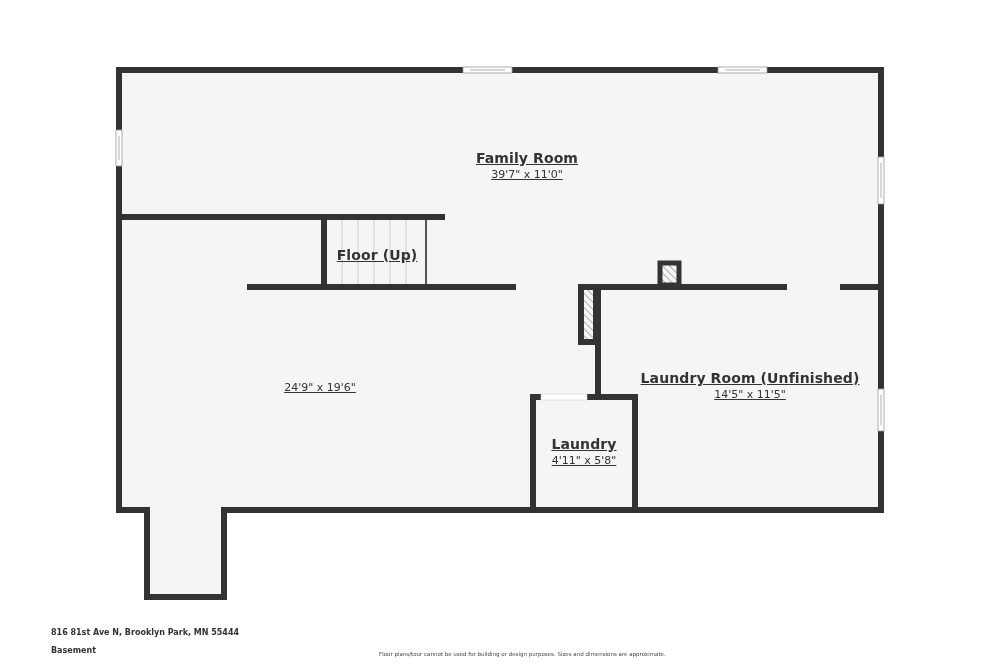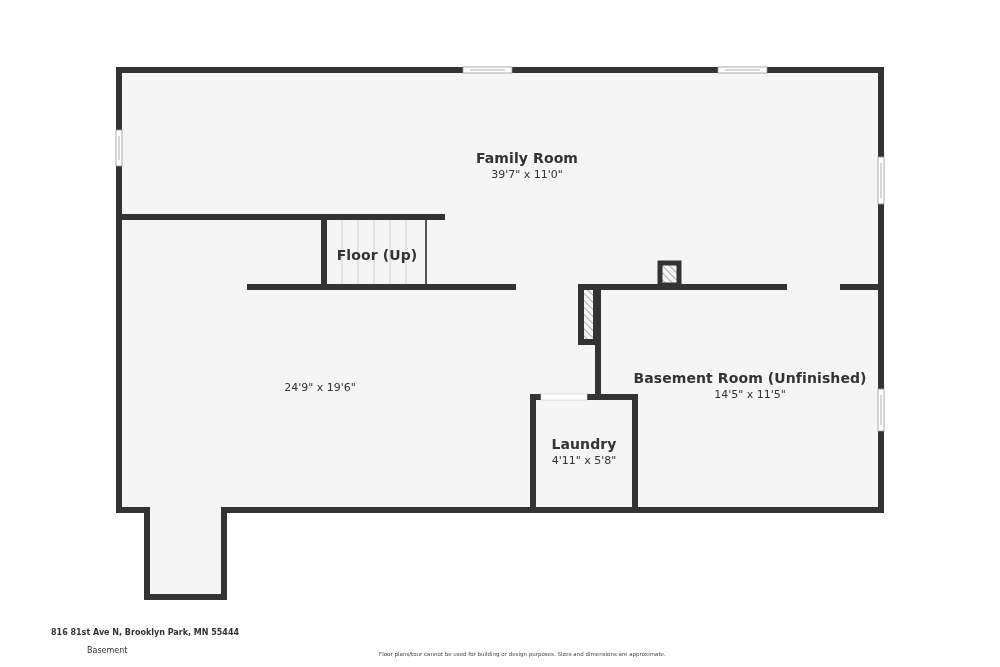--- a/index.html
+++ b/index.html
@@ -1,23 +1,23 @@
 <!DOCTYPE html>
 <html><head>
 <meta charset="utf-8">
 <style>
   html, body { margin: 0; padding: 0; background: #ffffff; }
   body { width: 1000px; height: 667px; position: relative; overflow: hidden; font-family: "DejaVu Sans", sans-serif; }
   #plan { position: absolute; left: 0; top: 0; width: 1000px; height: 667px; }
-  .room-label { position: absolute; transform: translateX(-50%); text-align: center; color: #333333; white-space: nowrap; }
+  .room-label { position: absolute; transform: translateX(-50%); text-align: center; color: #333333; white-space: nowrap; text-decoration: underline; }
   .room-name { font-size: 14px; font-weight: 600; line-height: 18px; letter-spacing: 0.1px; }
   .room-dims { font-size: 11px; line-height: 15px; }
   .footer-text { position: absolute; color: #333333; white-space: nowrap; padding-left: 34px; }
   .addr { left: 17px; top: 628px; font-size: 8px; font-weight: 600; }
-  .level { left: 17px; top: 646px; font-size: 8px; font-weight: 400; margin-left: 36px; }
+  .level { left: 17px; top: 646px; font-size: 8px; font-weight: 700; }
   .disclaimer { left: 345px; top: 651px; font-size: 5.5px; color: #444444; }
 </style>
 </head>
 <body>
 
 <svg id="plan" viewBox="0 0 1000 667" xmlns="http://www.w3.org/2000/svg">
   <defs>
     <pattern id="hatch" patternUnits="userSpaceOnUse" width="5" height="5" patternTransform="rotate(-45)">
       <rect width="5" height="5" fill="#f5f5f5"></rect>
       <line x1="0" y1="0" x2="0" y2="5" stroke="#9a9a9a" stroke-width="1.6"></line>
@@ -115,21 +115,21 @@
 
 <div class="room-label" style="left:377px; top:246px;">
   <div class="room-name">Floor (Up)</div>
 </div>
 
 <div class="room-label" style="left:320px; top:380px;">
   <div class="room-dims">24'9" x 19'6"</div>
 </div>
 
 <div class="room-label" style="left:750px; top:369px;">
-  <div class="room-name">Basement Room (Unfinished)</div>
+  <div class="room-name">Laundry Room (Unfinished)</div>
   <div class="room-dims">14'5" x 11'5"</div>
 </div>
 
 <div class="room-label" style="left:584px; top:435px;">
   <div class="room-name">Laundry</div>
   <div class="room-dims">4'11" x 5'8"</div>
 </div>
 
 <div class="footer-text addr">816 81st Ave N, Brooklyn Park, MN 55444</div>
 <div class="footer-text level">Basement</div>

